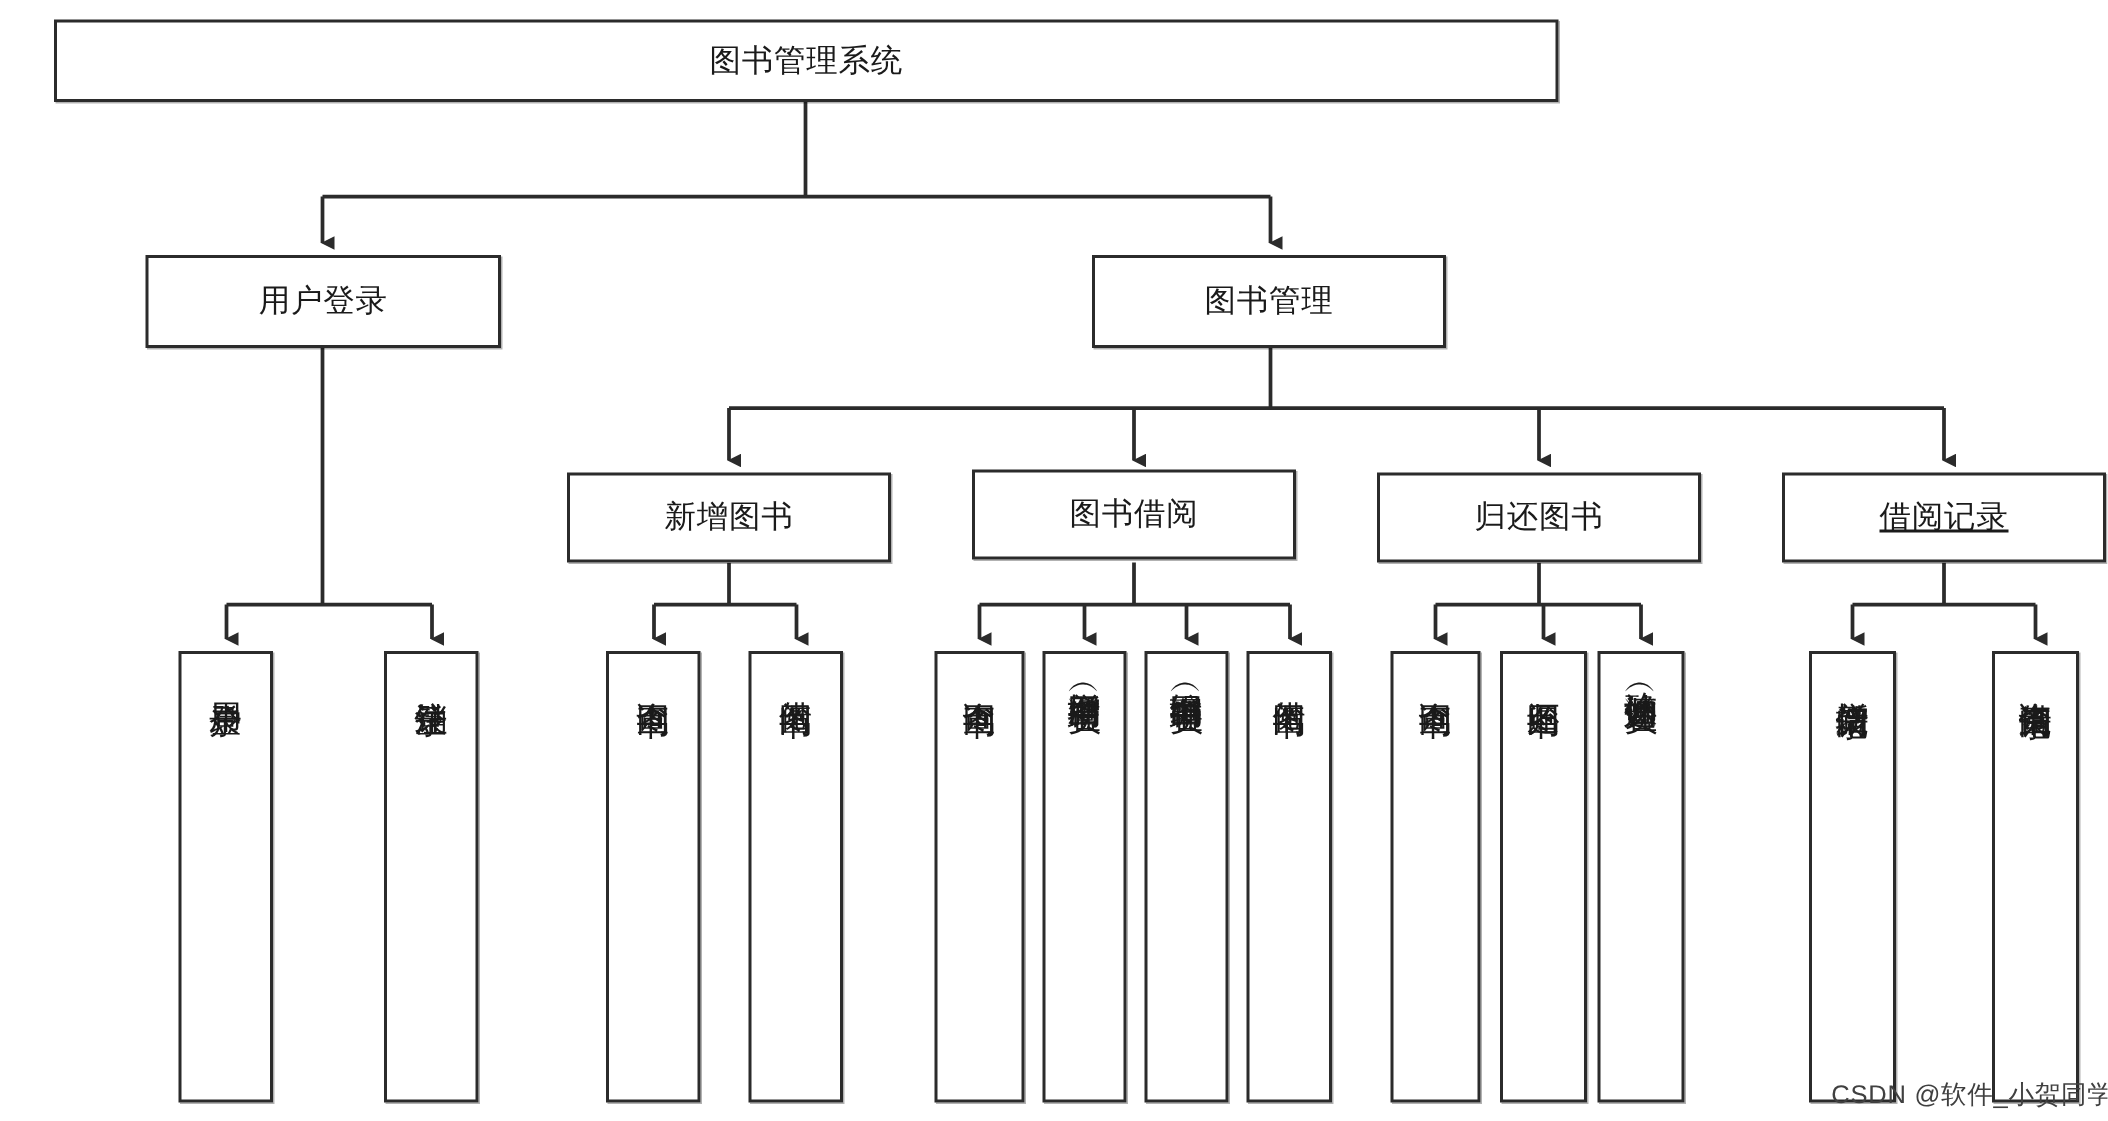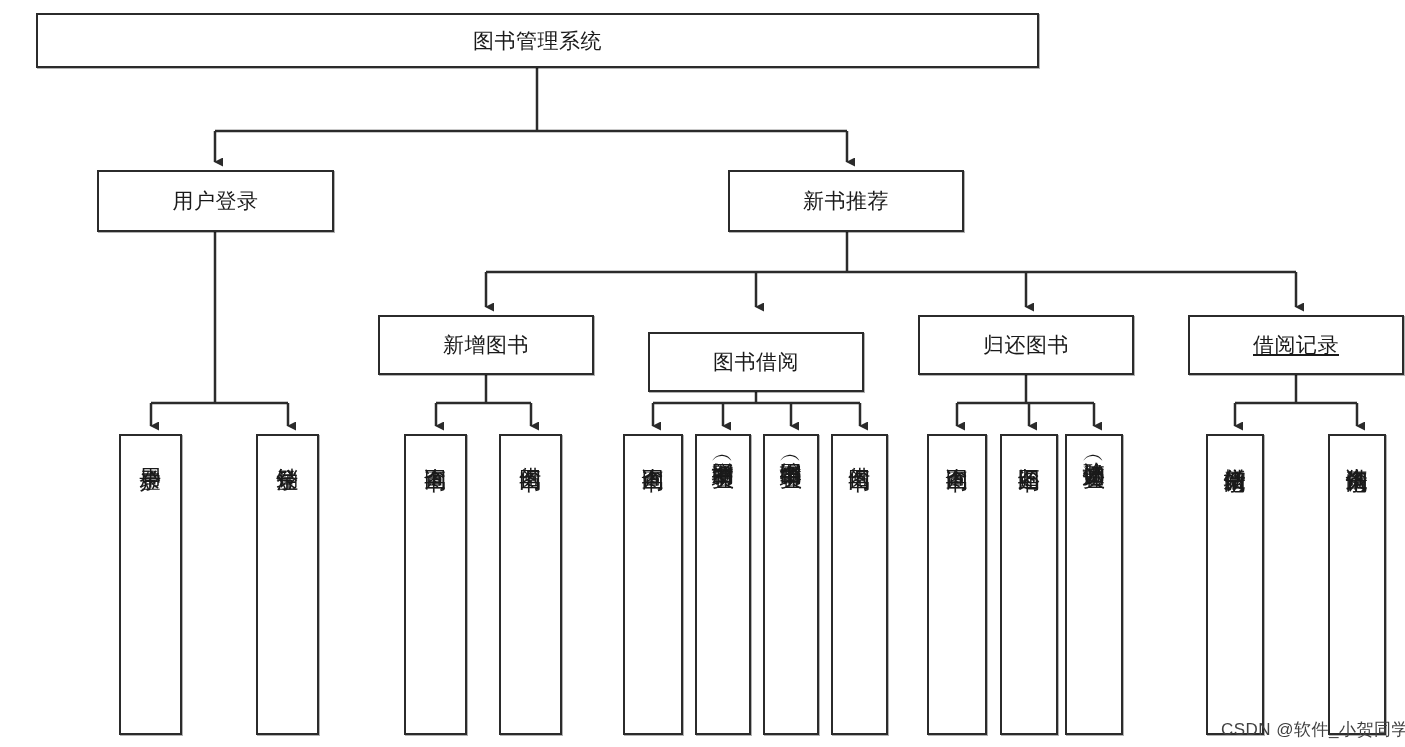--- a/index.html
+++ b/index.html
@@ -125,27 +125,27 @@
   </svg>
 
   <div class="node node-h" style="left:20px; top:13px; width:1003px; height:55px;">
     <span>图书管理系统</span>
   </div>
 
   <div class="node node-h" style="left:81px; top:170px; width:237px; height:62px;">
     <span>用户登录</span>
   </div>
   <div class="node node-h" style="left:712px; top:170px; width:236px; height:62px;">
-    <span>新书推荐</span>
+    <span>图书管理</span>
   </div>
 
   <div class="node node-h" style="left:362px; top:315px; width:216px; height:60px;">
     <span>新增图书</span>
   </div>
-  <div class="node node-h" style="left:632px; top:332px; width:216px; height:60px;">
+  <div class="node node-h" style="left:632px; top:313px; width:216px; height:60px;">
     <span>图书借阅</span>
   </div>
   <div class="node node-h" style="left:902px; top:315px; width:216px; height:60px;">
     <span>归还图书</span>
   </div>
   <div class="node node-h" style="left:1172px; top:315px; width:216px; height:60px;text-decoration:underline;">
     <span>借阅记录</span>
   </div>
 
   <div class="node node-v" style="left:103px; top:434px; width:63px; height:301px;">

